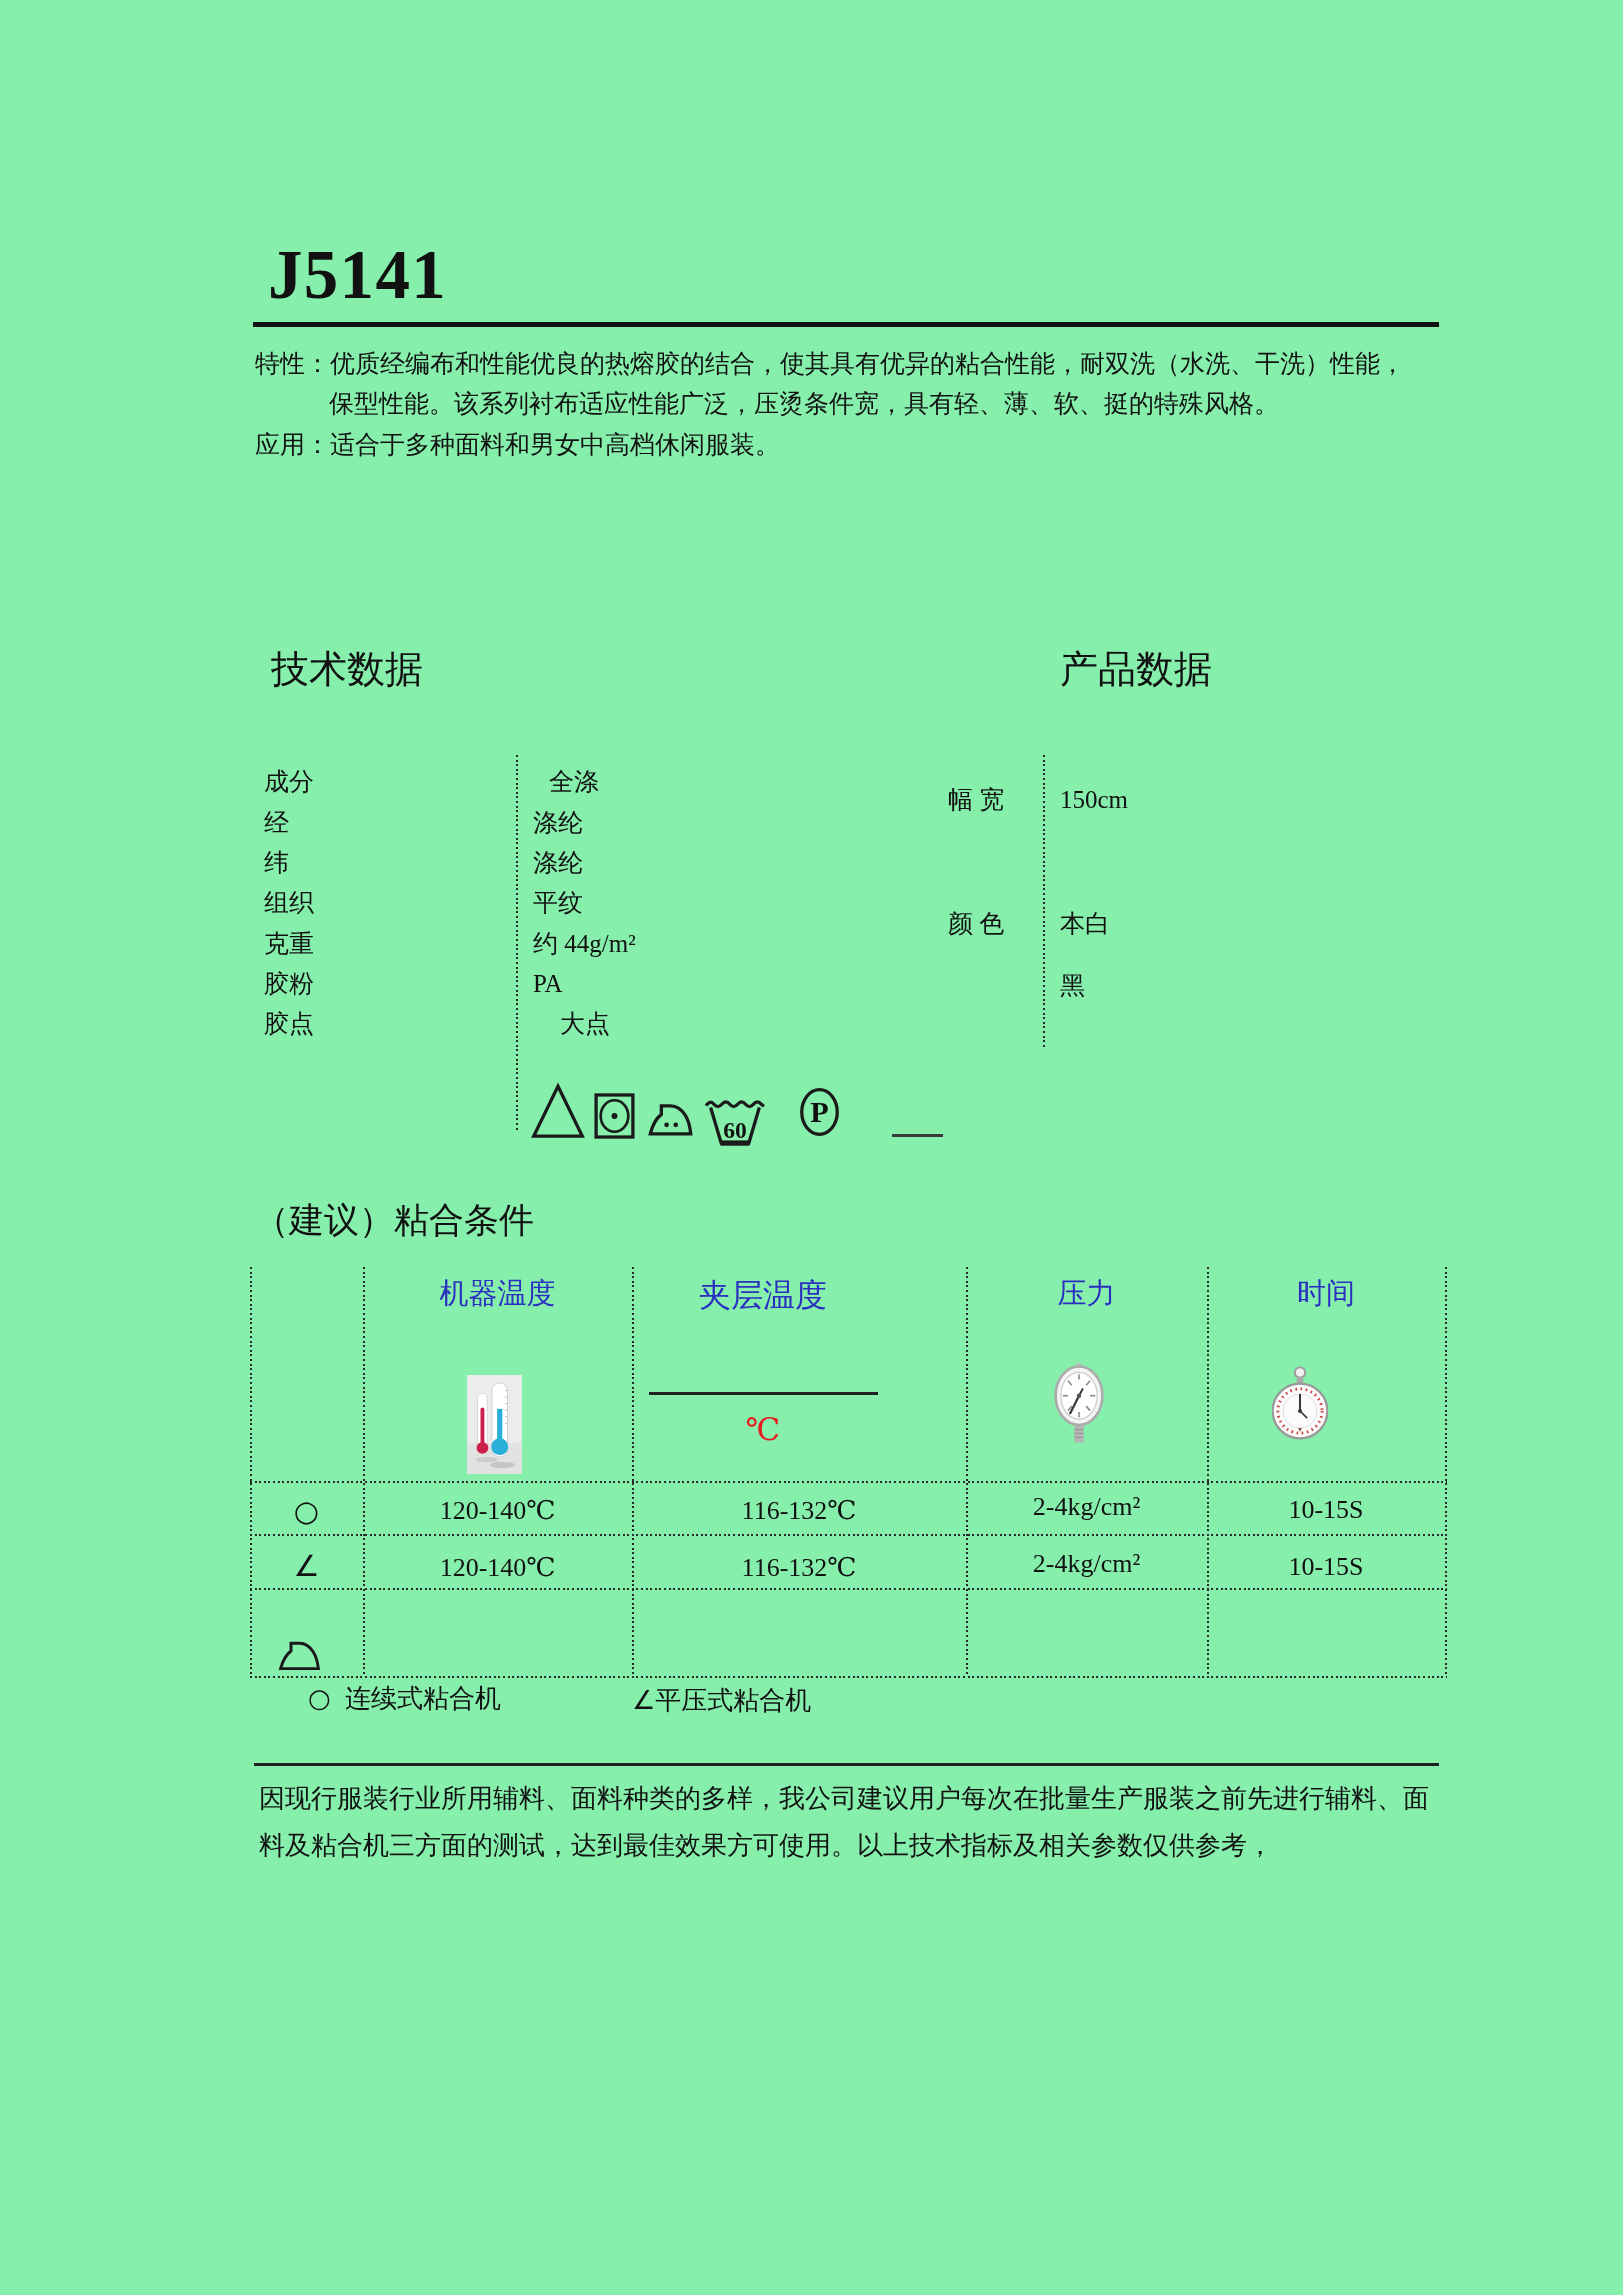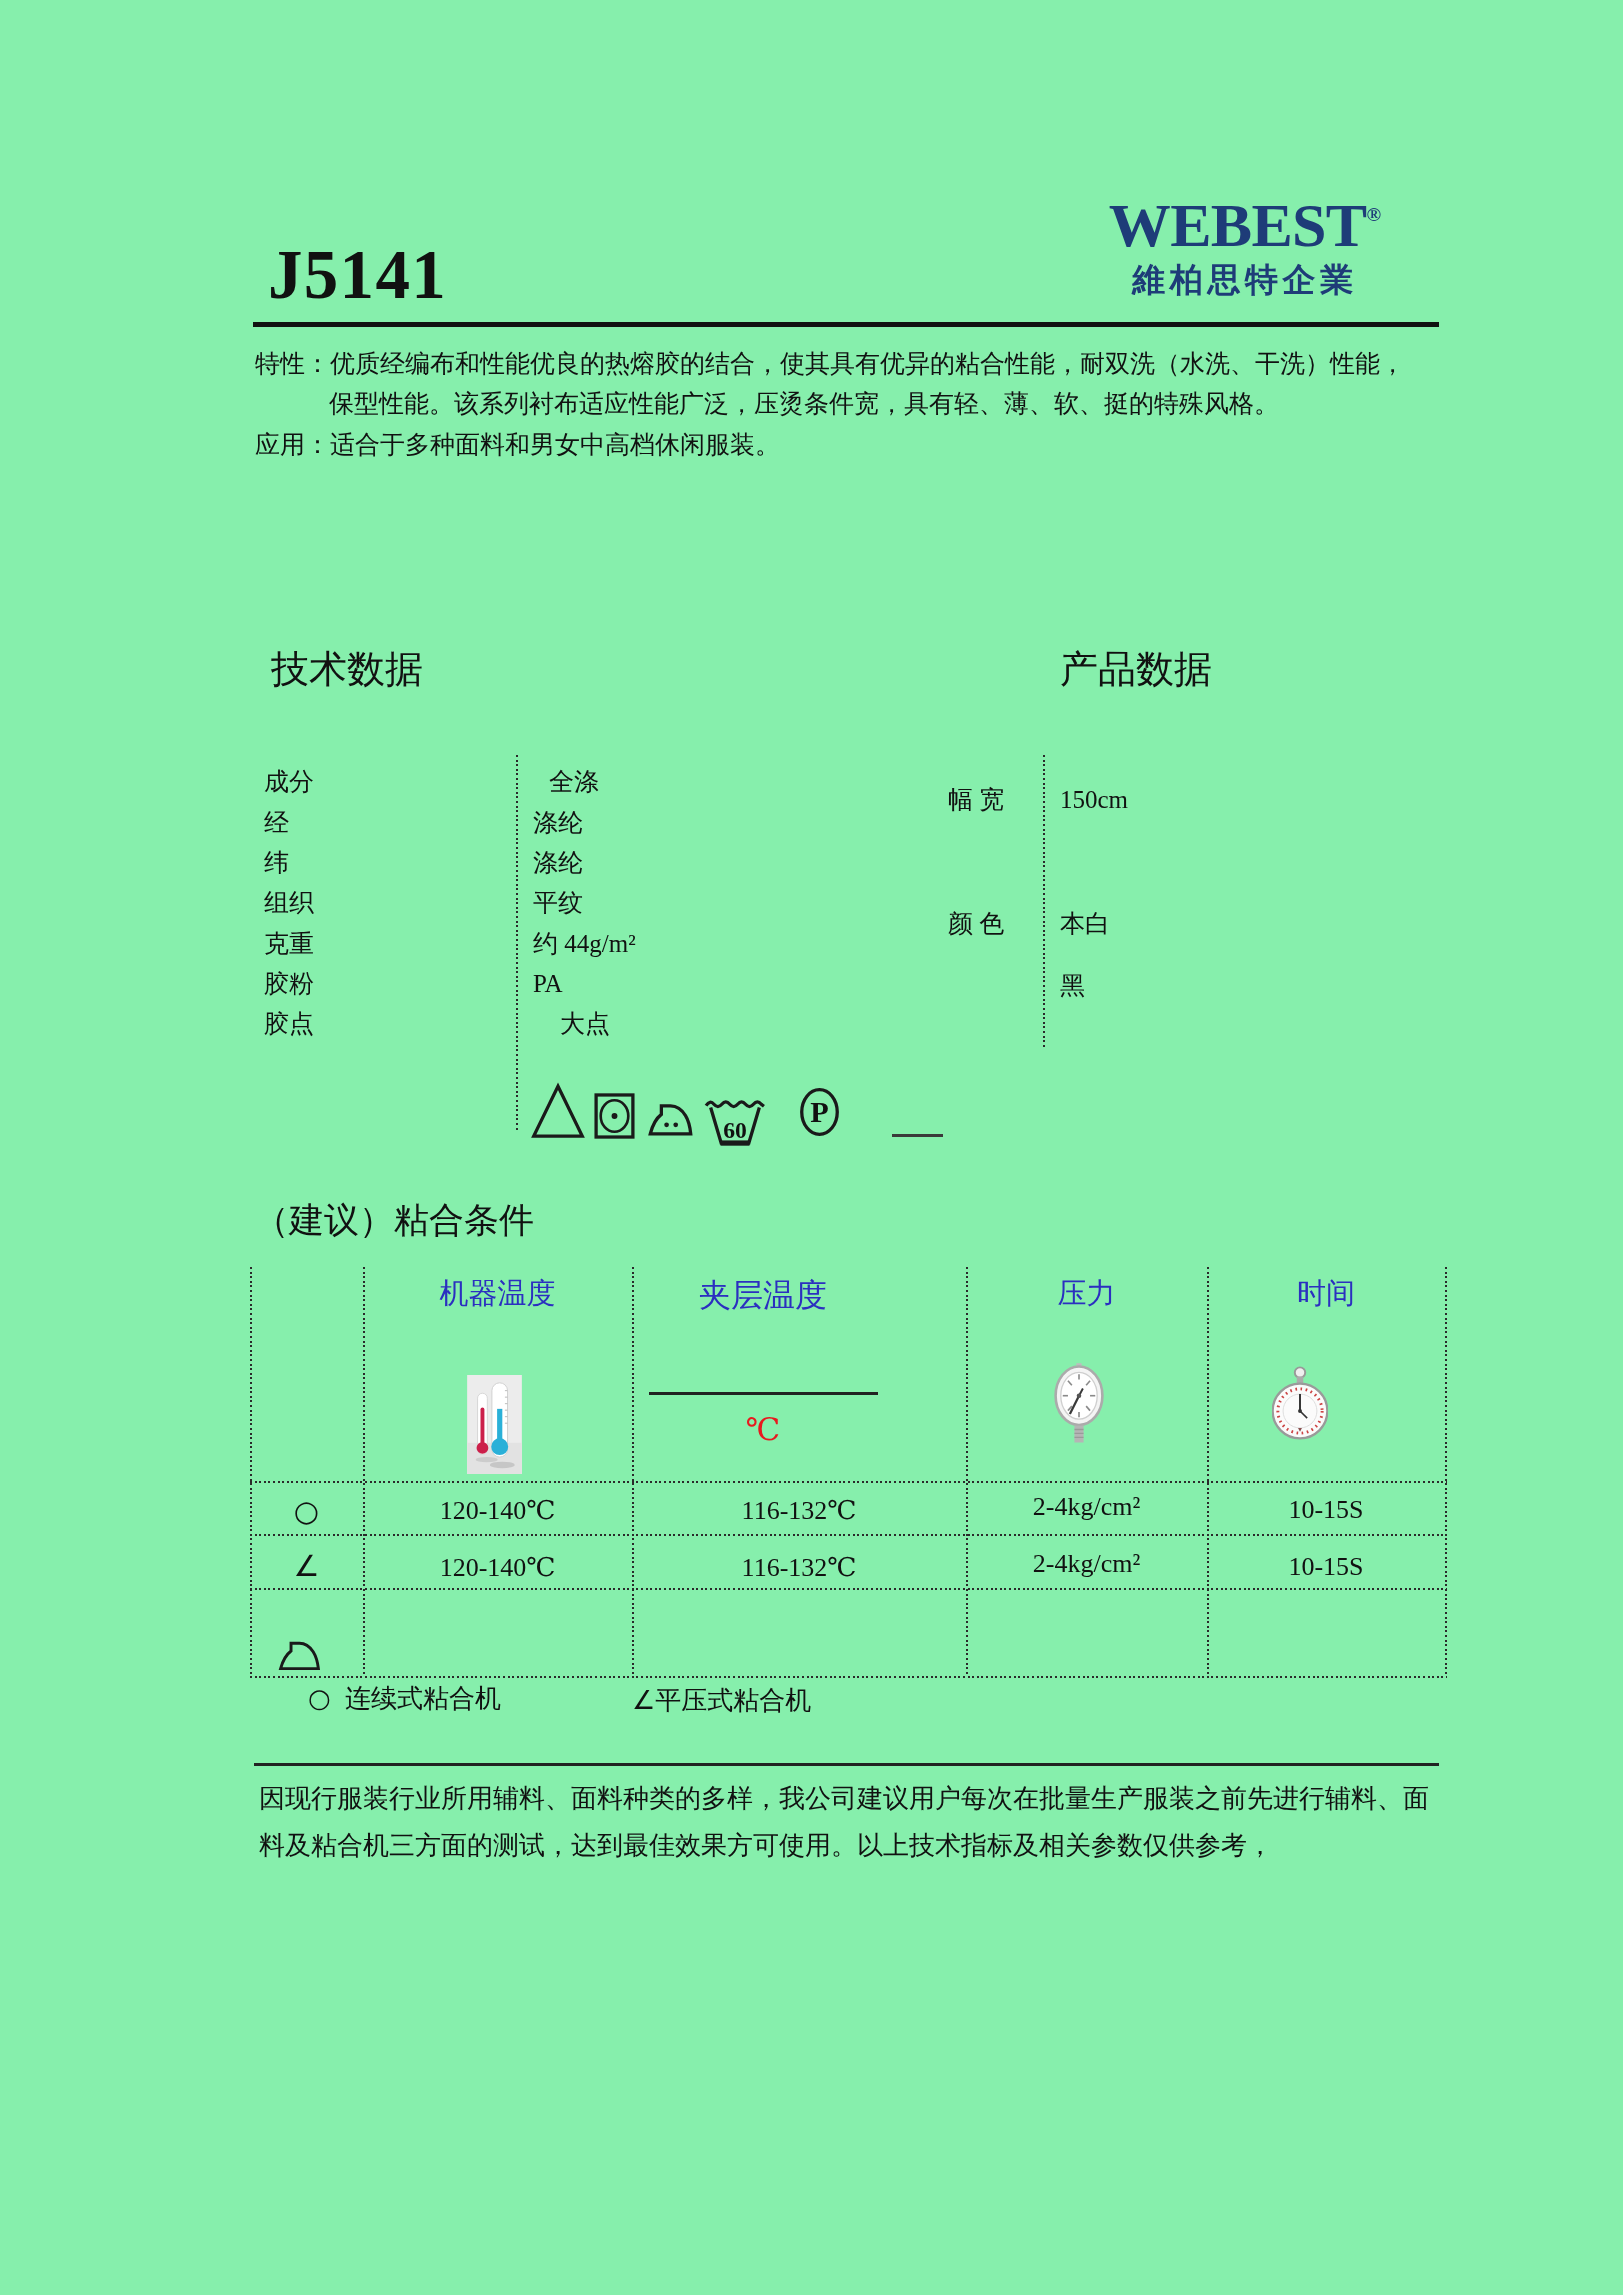--- a/index.html
+++ b/index.html
@@ -24,24 +24,20 @@
   .icon{position:absolute;}
   svg text{font-family:"Liberation Serif","DejaVu Serif",serif;}
 </style>
 </head>
 <body>
 
 <div class="page">
 
   <div class="t" style="left:268px;top:234px;font-size:69px;font-weight:bold;letter-spacing:1.3px;">J5141</div>
 
-  <div class="brand">
-    <div class="brand-name"><span>WEBEST</span><span class="brand-reg">®</span></div>
-    <div class="brand-cn">維柏思特企業</div>
-  </div>
 
   <div class="rule" style="left:253px;top:322px;width:1186px;height:5.2px;"></div>
 
   <div class="t" style="left:255px;top:349px;"><span>特性：</span><span>优质经编布和性能优良的热熔胶的结合，使其具有优异的粘合性能，耐双洗（水洗、干洗）性能，</span></div>
   <div class="t" style="left:255px;top:430px;"><span>应用：</span><span>适合于多种面料和男女中高档休闲服装。</span></div>
   <div class="t" style="left:329px;top:389px;">保型性能。该系列衬布适应性能广泛，压烫条件宽，具有轻、薄、软、挺的特殊风格。</div>
 
   <div class="t title" style="left:271px;top:647px;">技术数据</div>
   <div class="t title" style="left:1060px;top:647px;">产品数据</div>
 

